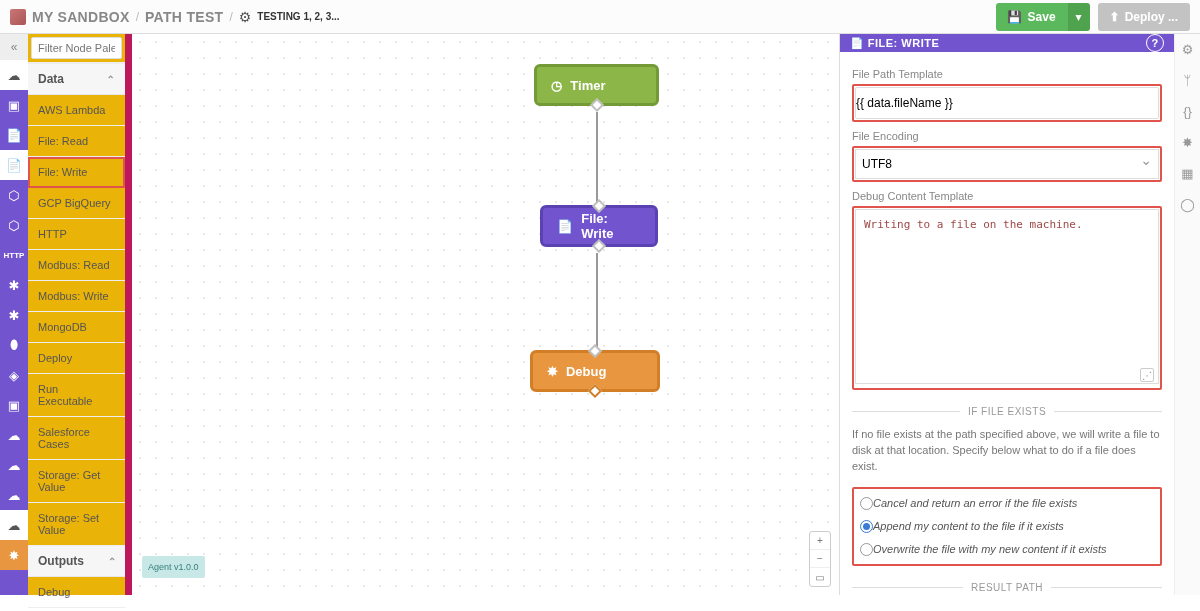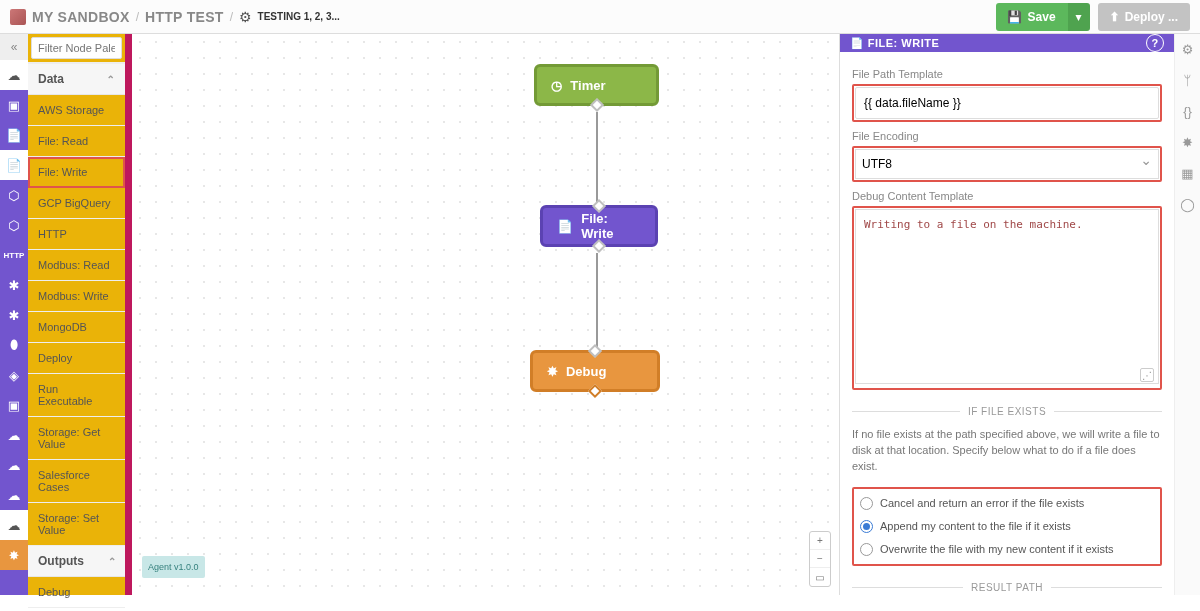--- a/index.html
+++ b/index.html
@@ -57,49 +57,49 @@
 .wire1 { top:78px; height:92px; }
 .wire2 { top:219px; height:96px; }
 
 
 .panel { width: 335px; background:#fff; border-left:1px solid #ddd; display:flex; flex-direction:column; overflow-y:auto;}
 .panel-head { background:#7255ce; color:#fff; height:30px; display:flex; align-items:center; padding:0 10px; font-weight:700; font-size:11px; letter-spacing:.5px;}
 .panel-head .help { margin-left:auto; width:18px;height:18px;border:1.5px solid #fff;border-radius:50%;display:flex;align-items:center;justify-content:center;font-size:11px;}
 .panel-body { padding: 12px; display:flex; flex-direction:column; gap:4px;}
 .flabel { font-size:11px; color:#888; margin-top:4px;}
 .field-wrap { border:2px solid #e0544b; padding:1px; border-radius:2px;}
-.finput { width:100%; padding:8px 8px; font-size:12px; border:1px solid #ddd; border-radius:2px; }
+.finput { width:100%; padding:8px 0; font-size:12px; border:1px solid #ddd; border-radius:2px; }
 .fselect { width:100%; padding:7px 6px; font-size:12px; border:1px solid #ddd; appearance:none; background:#fff;}
 .select-wrap { position:relative; }
 .select-wrap::after { content:"⌄"; position:absolute; right:8px; top:4px; color:#999; font-size:14px; pointer-events:none;}
 .ftextarea { width:100%; height:175px; padding:8px; font-family: monospace; font-size:11px; border:1px solid #ddd; resize:none; color:#a04848;}
 .ta-handle { position:absolute; right:6px; bottom:6px; width:14px;height:14px; border:1px solid #ccc; border-radius:2px; font-size:10px; display:flex;align-items:center;justify-content:center;color:#999;}
 .ta-wrap{position:relative;}
 .section-div { display:flex; align-items:center; gap:8px; margin:12px 0 6px; }
 .section-div::before, .section-div::after { content:""; flex:1; height:1px; background:#ddd;}
 .section-div span { font-size:10px; color:#999; letter-spacing:.5px;}
 .helptext { font-size:11px; color:#777; line-height:1.45; margin-bottom:8px;}
 .radio-box { border:2px solid #e0544b; padding:8px 6px; display:flex; flex-direction:column; gap:10px; border-radius:2px;}
-.radio-row { display:flex; align-items:center; gap:7px; font-size:11px; color:#555;}
+.radio-row { display:flex; align-items:center; font-size:11px; color:#555;font-style:italic;}
 .radio { width:13px; height:13px; border:1px solid #999; border-radius:50%; display:inline-flex;align-items:center;justify-content:center;}
 .radio.sel::after { content:""; width:7px;height:7px;border-radius:50%; background:#3a7bd5;}
 .radio.sel { border-color:#3a7bd5;}
 
 
 .toolrail { width:26px; background:#fafafa; border-left:1px solid #eee; display:flex; flex-direction:column; align-items:center; padding-top:8px; gap:16px; color:#999; font-size:13px;}
 </style>
 </head>
 <body>
 
 <div class="topbar">
   <div class="crumbs">
     <span class="avatar"></span>
     <a href="#">MY SANDBOX</a>
     <span class="sep">/</span>
-    <a href="#">HTTP TEST</a>
+    <a href="#">PATH TEST</a>
     <span class="sep">/</span>
     <span class="gear">⚙</span>
     <span class="title">TESTING 1, 2, 3...</span>
   </div>
   <div class="top-actions">
     <div class="btn-save-split">
       <button class="btn btn-save">
         <span>💾</span>
         <span>Save</span>
       </button>
@@ -138,32 +138,32 @@
   <div class="sidebar">
     <div class="palette-filter">
       <input placeholder="Filter Node Palette" style="">
     </div>
     <div style="height:12px;border-bottom:1px solid #eee;"></div>
     <div class="group-head">
       <span>Data</span>
         <span class="chev">⌃</span>
     </div>
     <div class="node-list" id="data-items">
-        <div class="node-item">AWS Storage</div>
+        <div class="node-item">AWS Lambda</div>
         <div class="node-item">File: Read</div>
         <div class="node-item active">File: Write</div>
         <div class="node-item">GCP BigQuery</div>
         <div class="node-item">HTTP</div>
         <div class="node-item">Modbus: Read</div>
         <div class="node-item">Modbus: Write</div>
         <div class="node-item">MongoDB</div>
         <div class="node-item">Deploy</div>
         <div class="node-item">Run Executable</div>
+        <div class="node-item">Salesforce Cases</div>
         <div class="node-item">Storage: Get Value</div>
-        <div class="node-item">Salesforce Cases</div>
         <div class="node-item">Storage: Set Value</div>
       </div>
     <div class="group-head">
       <span>Outputs</span>
         <span class="chev">⌃</span>
     </div>
     <div class="node-list" id="output-items">
         <div class="node-item">Debug</div>
       </div>
   </div>

